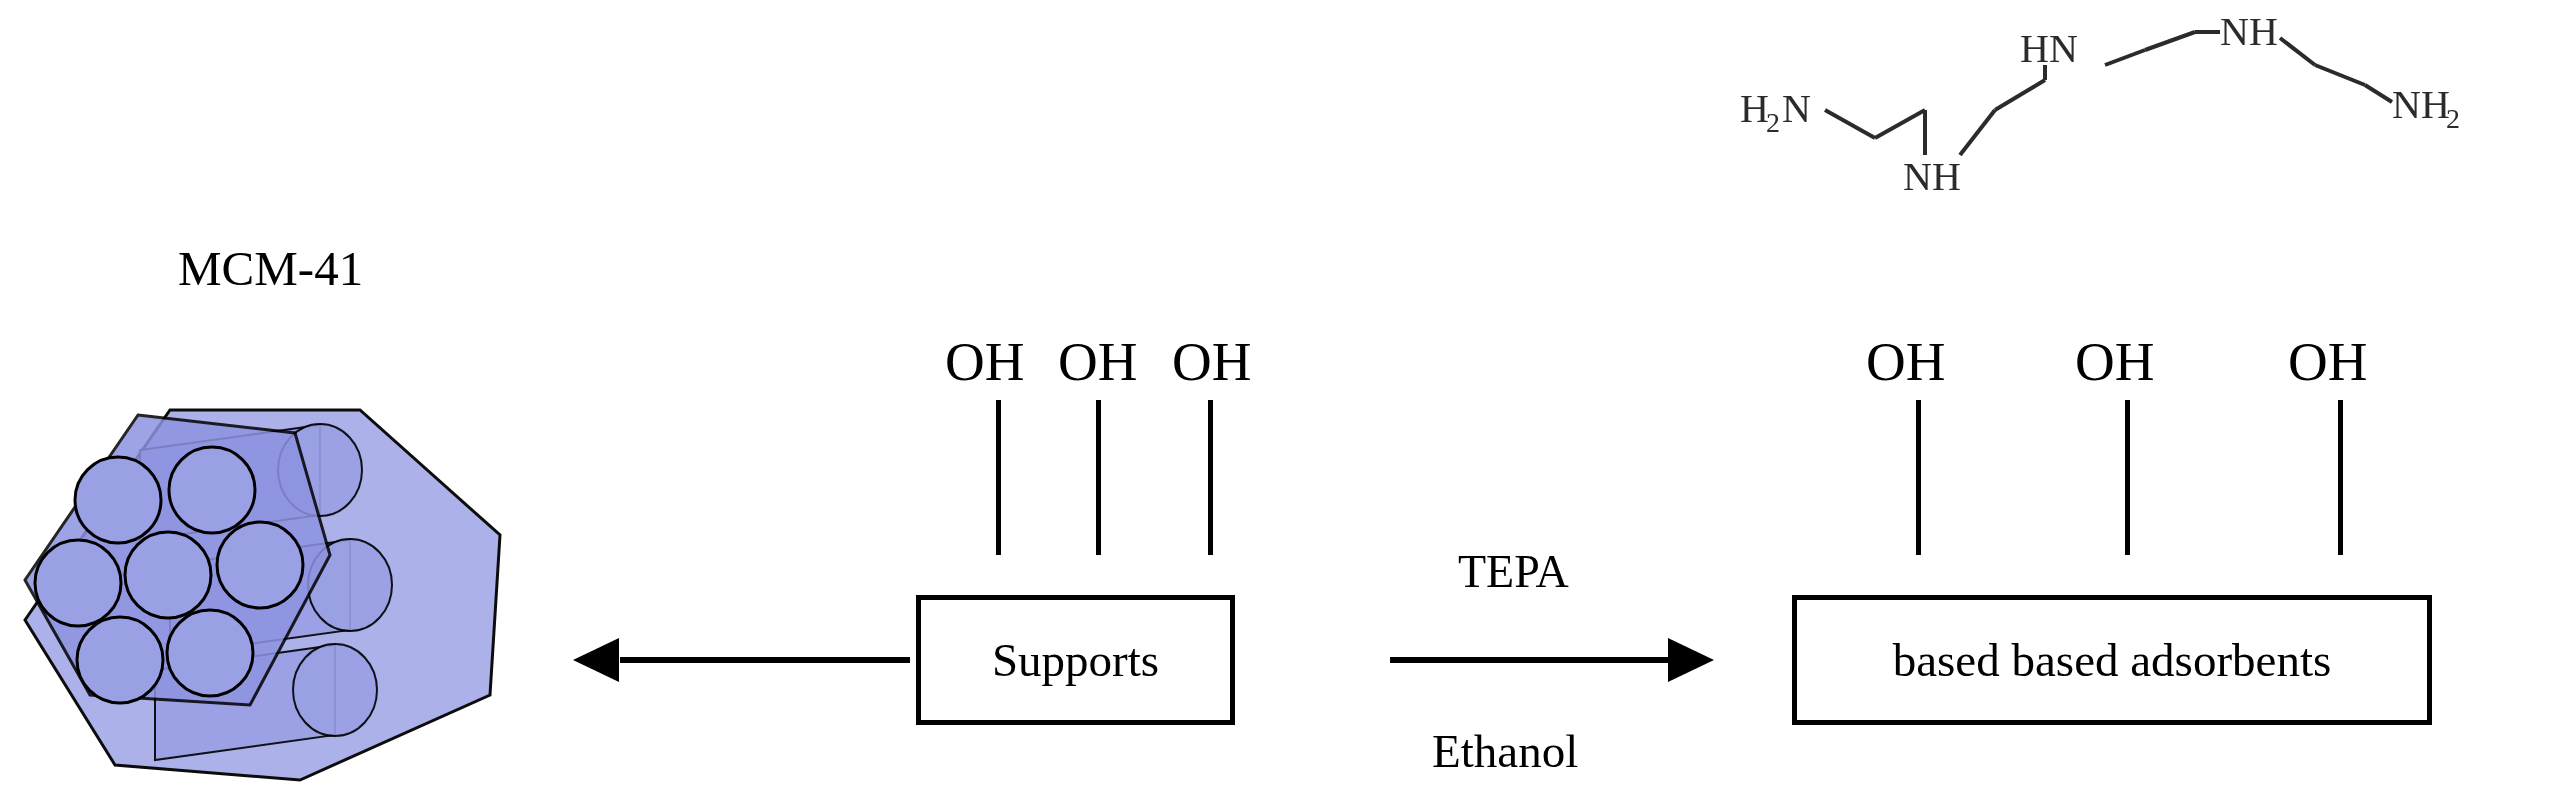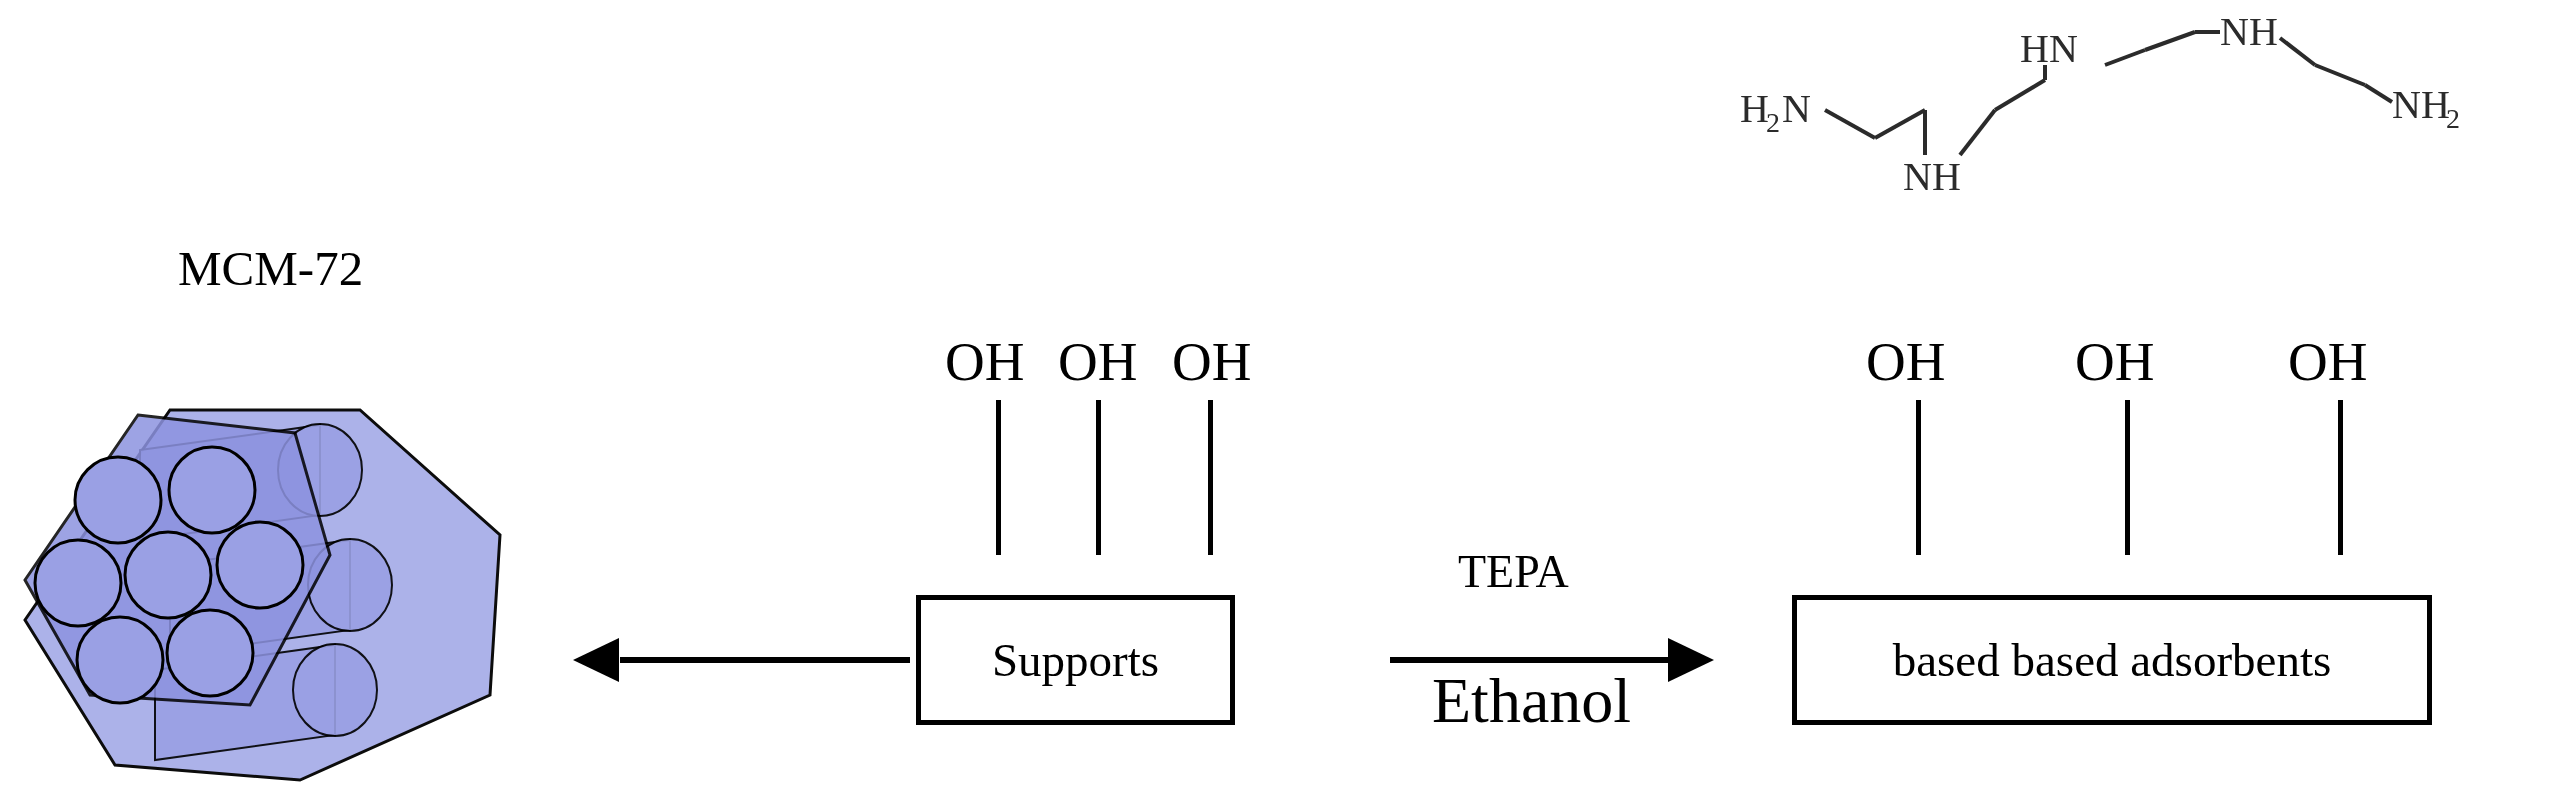--- a/index.html
+++ b/index.html
@@ -90,43 +90,43 @@
     border-left: 46px solid #000;
   }
   
   #tepa-label {
     left: 1458px;
     top: 545px;
     font-size: 46px;
   }
   #ethanol-label {
     left: 1432px;
-    top: 664px;
-    font-size: 64px;
+    top: 724px;
+    font-size: 47px;
   }
   
   #tepa-molecule {
     position: absolute;
     left: 1720px;
     top: 10px;
     width: 800px;
     height: 190px;
   }
   .mol-text {
     font-family: "Liberation Serif", "DejaVu Serif", serif;
     font-size: 40px;
     fill: #2b2b2b;
   }
 </style>
 </head>
 <body>
 
 <div id="canvas">
 
-  <div class="label" id="mcm-label">MCM-72</div>
+  <div class="label" id="mcm-label">MCM-41</div>
 
   <div id="mcm-figure">
     <svg width="510" height="385" viewBox="0 0 510 385" xmlns="http://www.w3.org/2000/svg">
 
       <polygon points="150,5 340,5 480,130 470,290 280,375 95,360 5,215" fill="#a8aee8" stroke="#000000" stroke-width="3" opacity="0.95"></polygon>
 
       <g fill="#9aa0e4" stroke="#000000" stroke-width="2" opacity="0.9">
         <path d="M120,45 L300,20 L300,110 L120,135 Z"></path>
         <path d="M150,160 L330,135 L330,225 L150,250 Z"></path>
         <path d="M135,265 L315,240 L315,330 L135,355 Z"></path>

